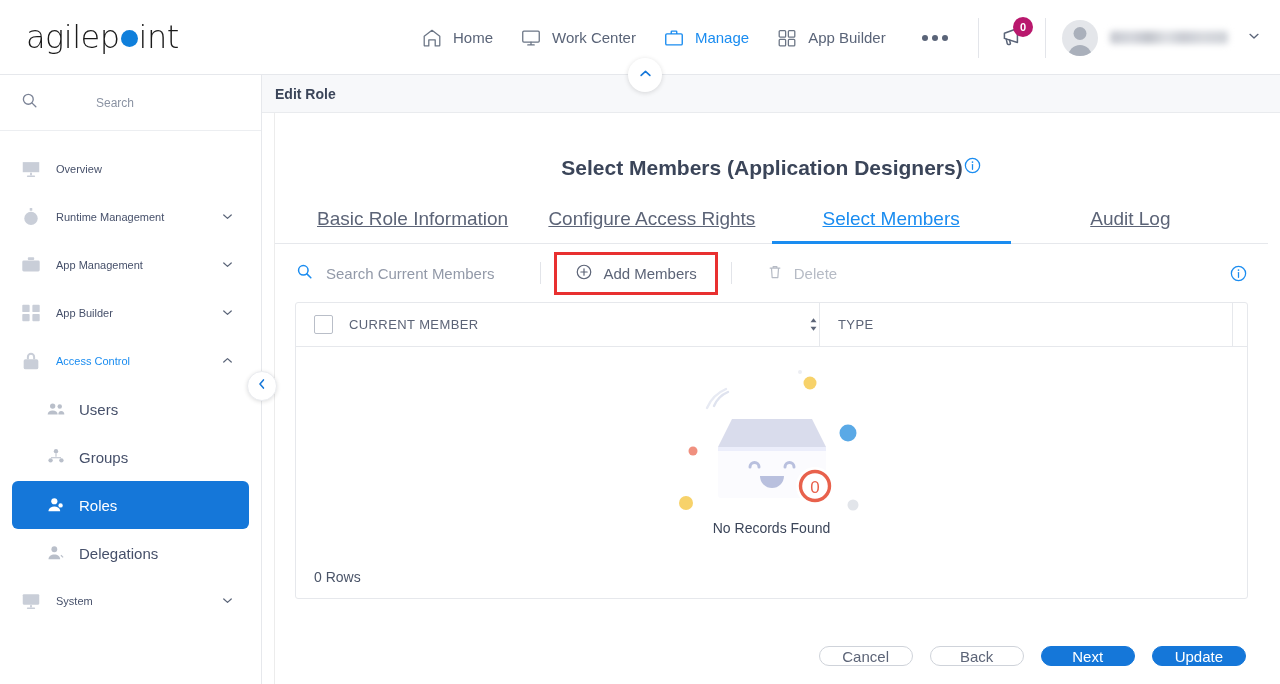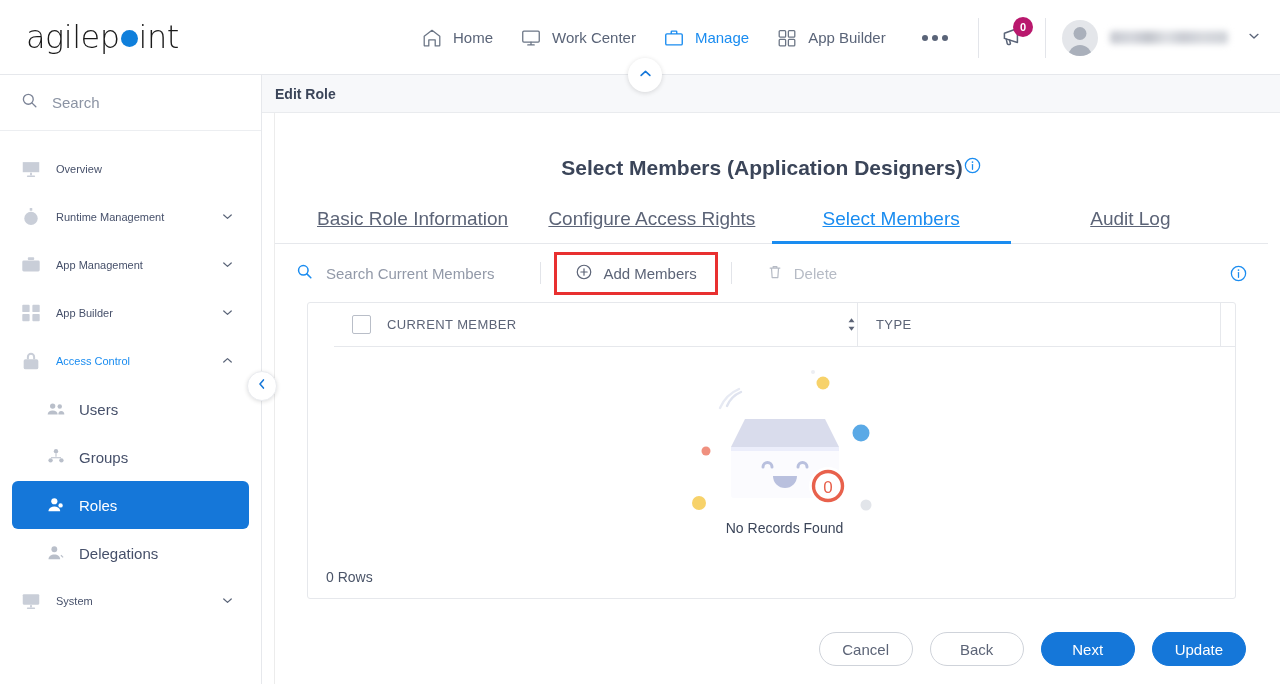--- a/index.html
+++ b/index.html
@@ -98,21 +98,21 @@
   .sidebar {
     position: absolute; top: 75px; left: 0;
     width: 262px; height: 609px;
     background: #ffffff; border-right: 1px solid #e6e8ec;
   }
   .search-row {
     height: 56px; display: flex; align-items: center;
     padding: 0 20px; border-bottom: 1px solid #eceef1;
     gap: 13px; cursor: text;
   }
-  .search-ph { font-size: 15px; color: #8b93a3; }
+  .search-ph { font-size: 12px; color: #8b93a3; margin-left: 44px; }
 
   .navlist { padding-top: 14px; }
   .side-item {
     height: 48px; display: flex; align-items: center;
     padding: 0 20px; gap: 14px; cursor: pointer; position: relative;
     font-size: 11px; color: #46506a;
   }
   .side-item .ic { width: 22px; height: 22px; flex: none; display: block; }
   .side-item.accent { color: #1a8cf0; }
   .side-item .chev { position: absolute; right: 26px; }
@@ -201,22 +201,22 @@
     padding: 8px 18px;
   }
   .tb-btn.disabled { color: #b6bbc5; cursor: default; }
   .tb-btn.highlight {
     outline: 3px solid #e83030; outline-offset: 0px;
     background: #fff;
   }
   .tb-info { margin-left: auto; cursor: pointer; display: flex; }
 
   .table {
-    margin: 0 32px; border: 1px solid #e6e8ec; border-radius: 3px;
-    height: 297px; position: relative; background: #fff; padding-left: 26px;
+    margin: 0 20px; border: 1px solid #e6e8ec; border-radius: 3px;
+    height: 297px; position: relative; background: #fff;
   }
   .thead {
     height: 44px; display: flex; align-items: center;
     border-bottom: 1px solid #e6e8ec; padding-left: 18px;
   }
   .chk {
     width: 19px; height: 19px; border: 1px solid #b9bec8;
     border-radius: 2px; background: #fff; cursor: pointer; flex: none;
   }
   .th-member {
@@ -240,21 +240,21 @@
     position: absolute; left: 0; right: 0; bottom: 0;
     height: 42px; display: flex; align-items: center;
     padding-left: 18px; font-size: 14px; color: #4a5468;
   }
 
   .footer-btns {
     position: absolute; right: 22px; bottom: 18px;
     display: flex; gap: 17px; align-items: center;
   }
   .btn {
-    height: 34px; min-width: 94px; padding: 0 22px;
+    height: 20px; min-width: 94px; padding: 0 22px;
     border-radius: 19px; font-size: 15px;
     display: flex; align-items: center; justify-content: center;
     cursor: pointer; border: 1px solid #cfd3da;
     background: #fff; color: #5c6477;
   }
   .btn.primary {
     background: #1577d9; border-color: #1577d9; color: #fff;
   }
 </style>
 </head>

